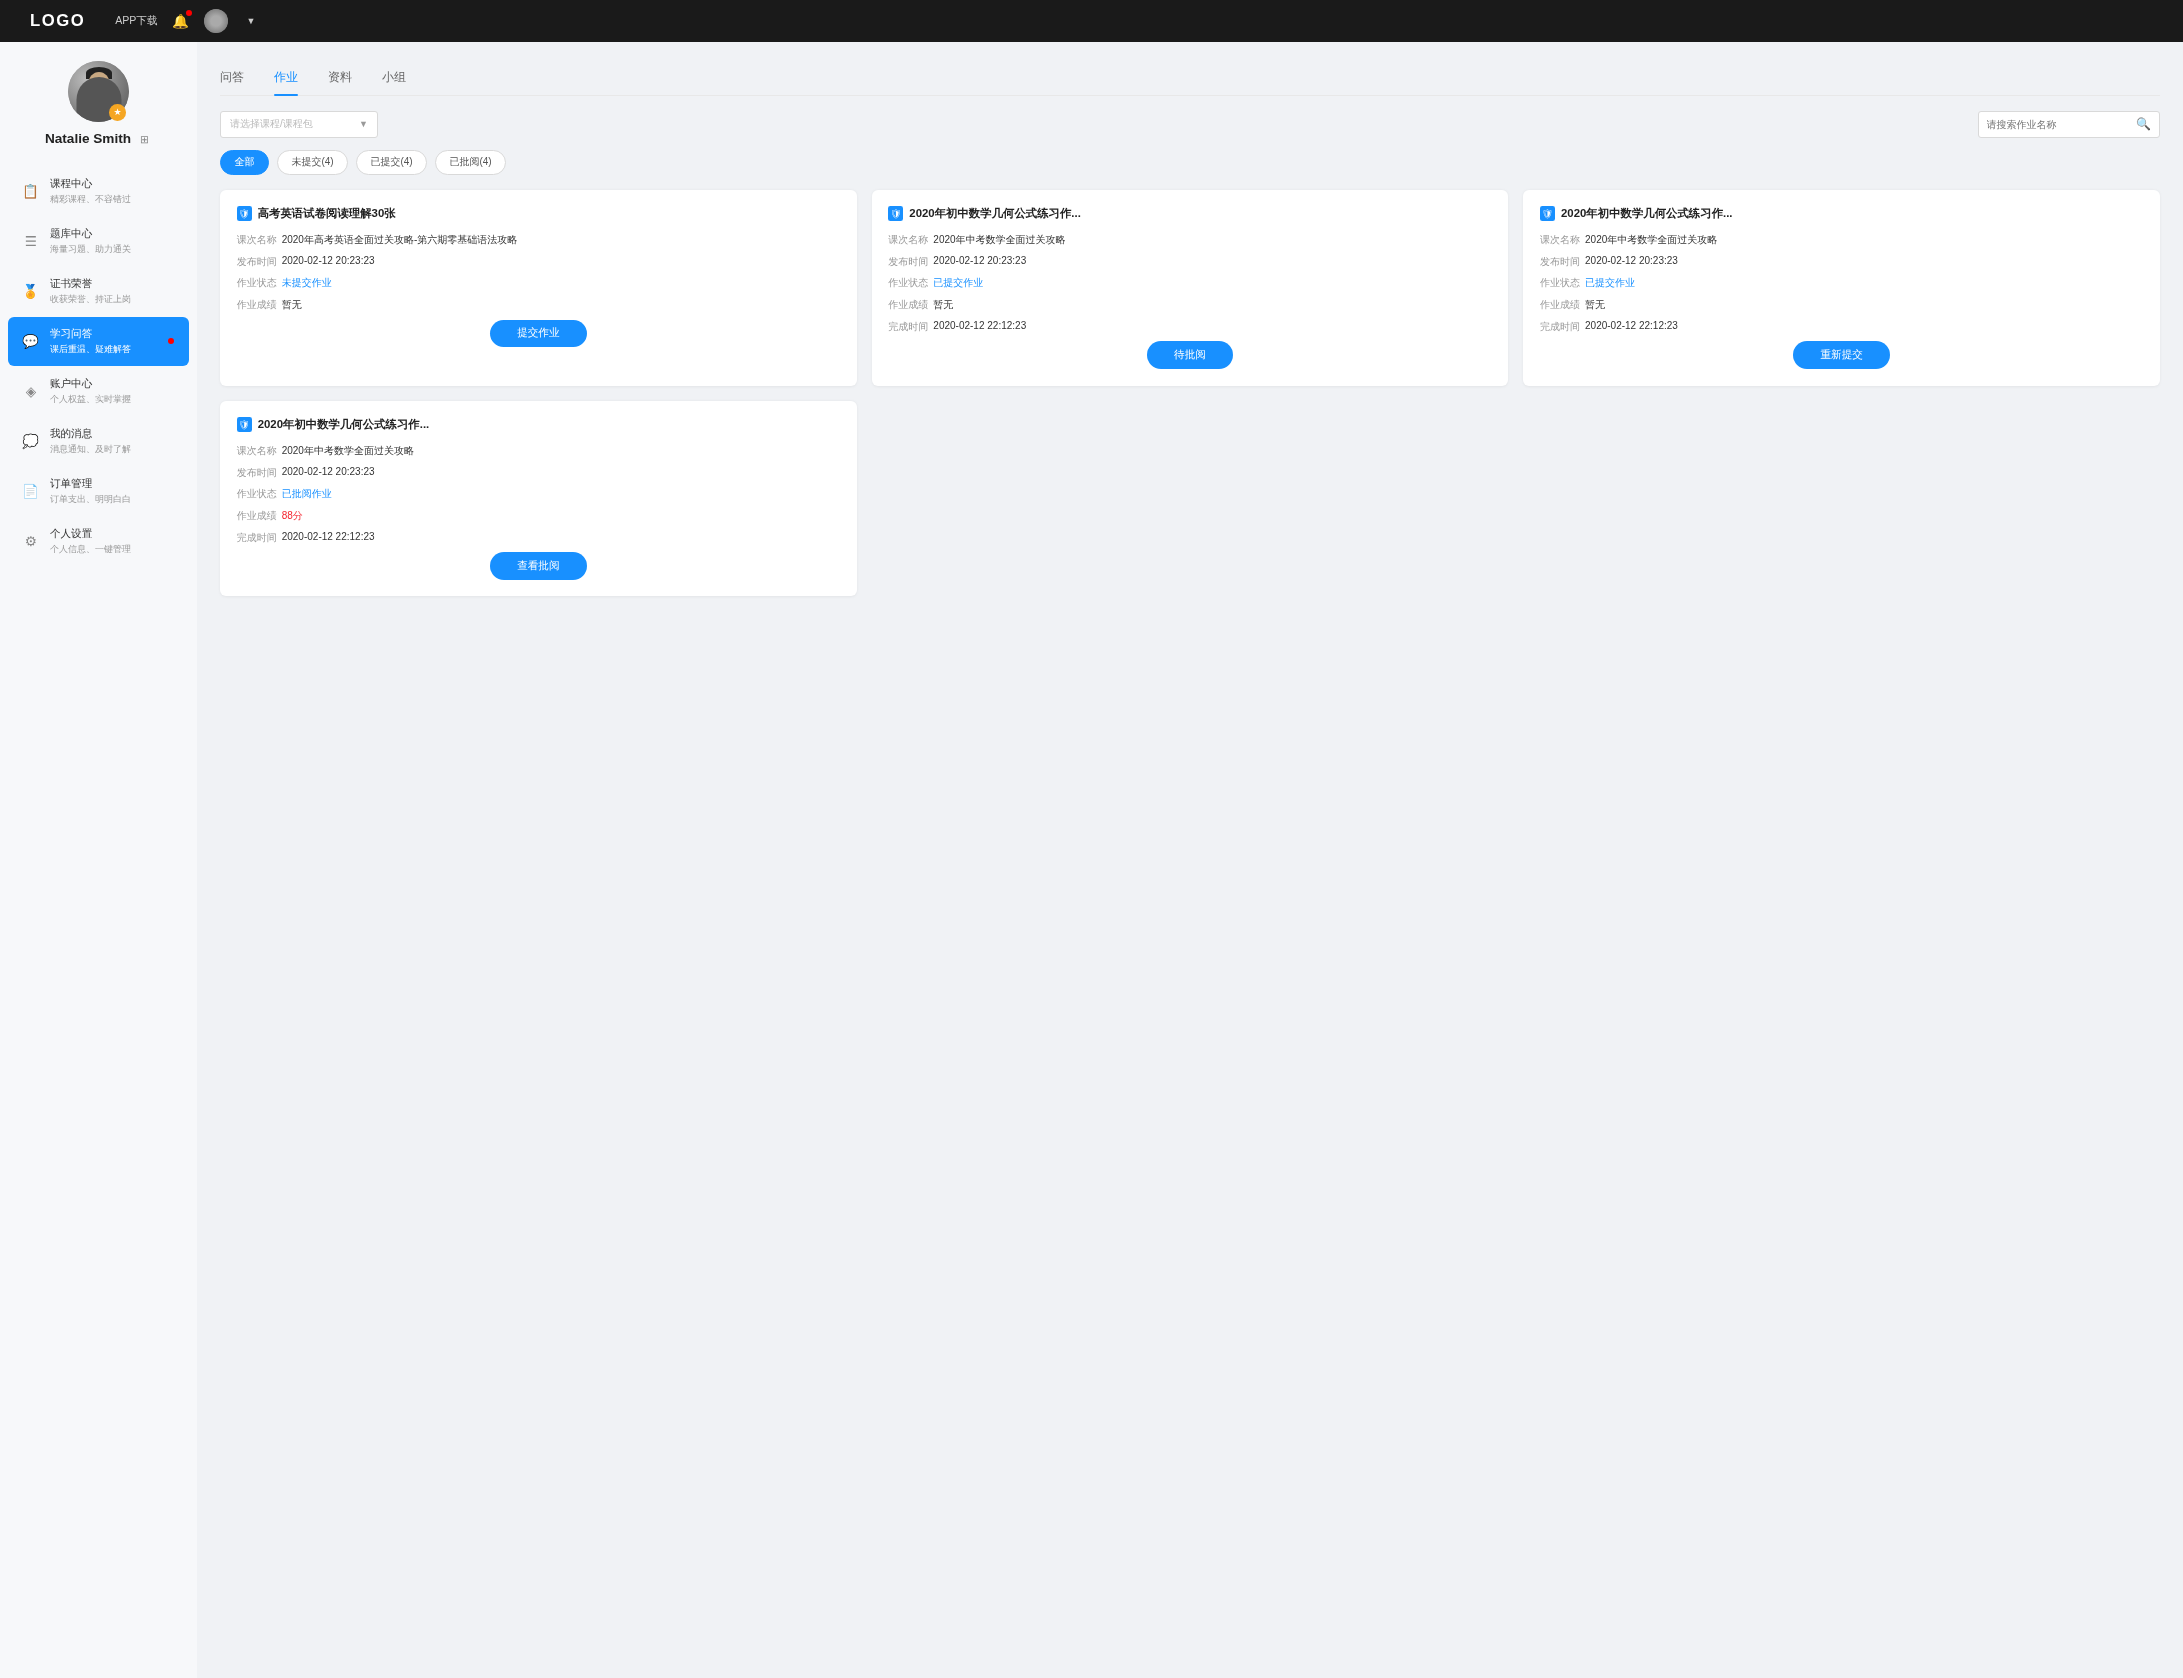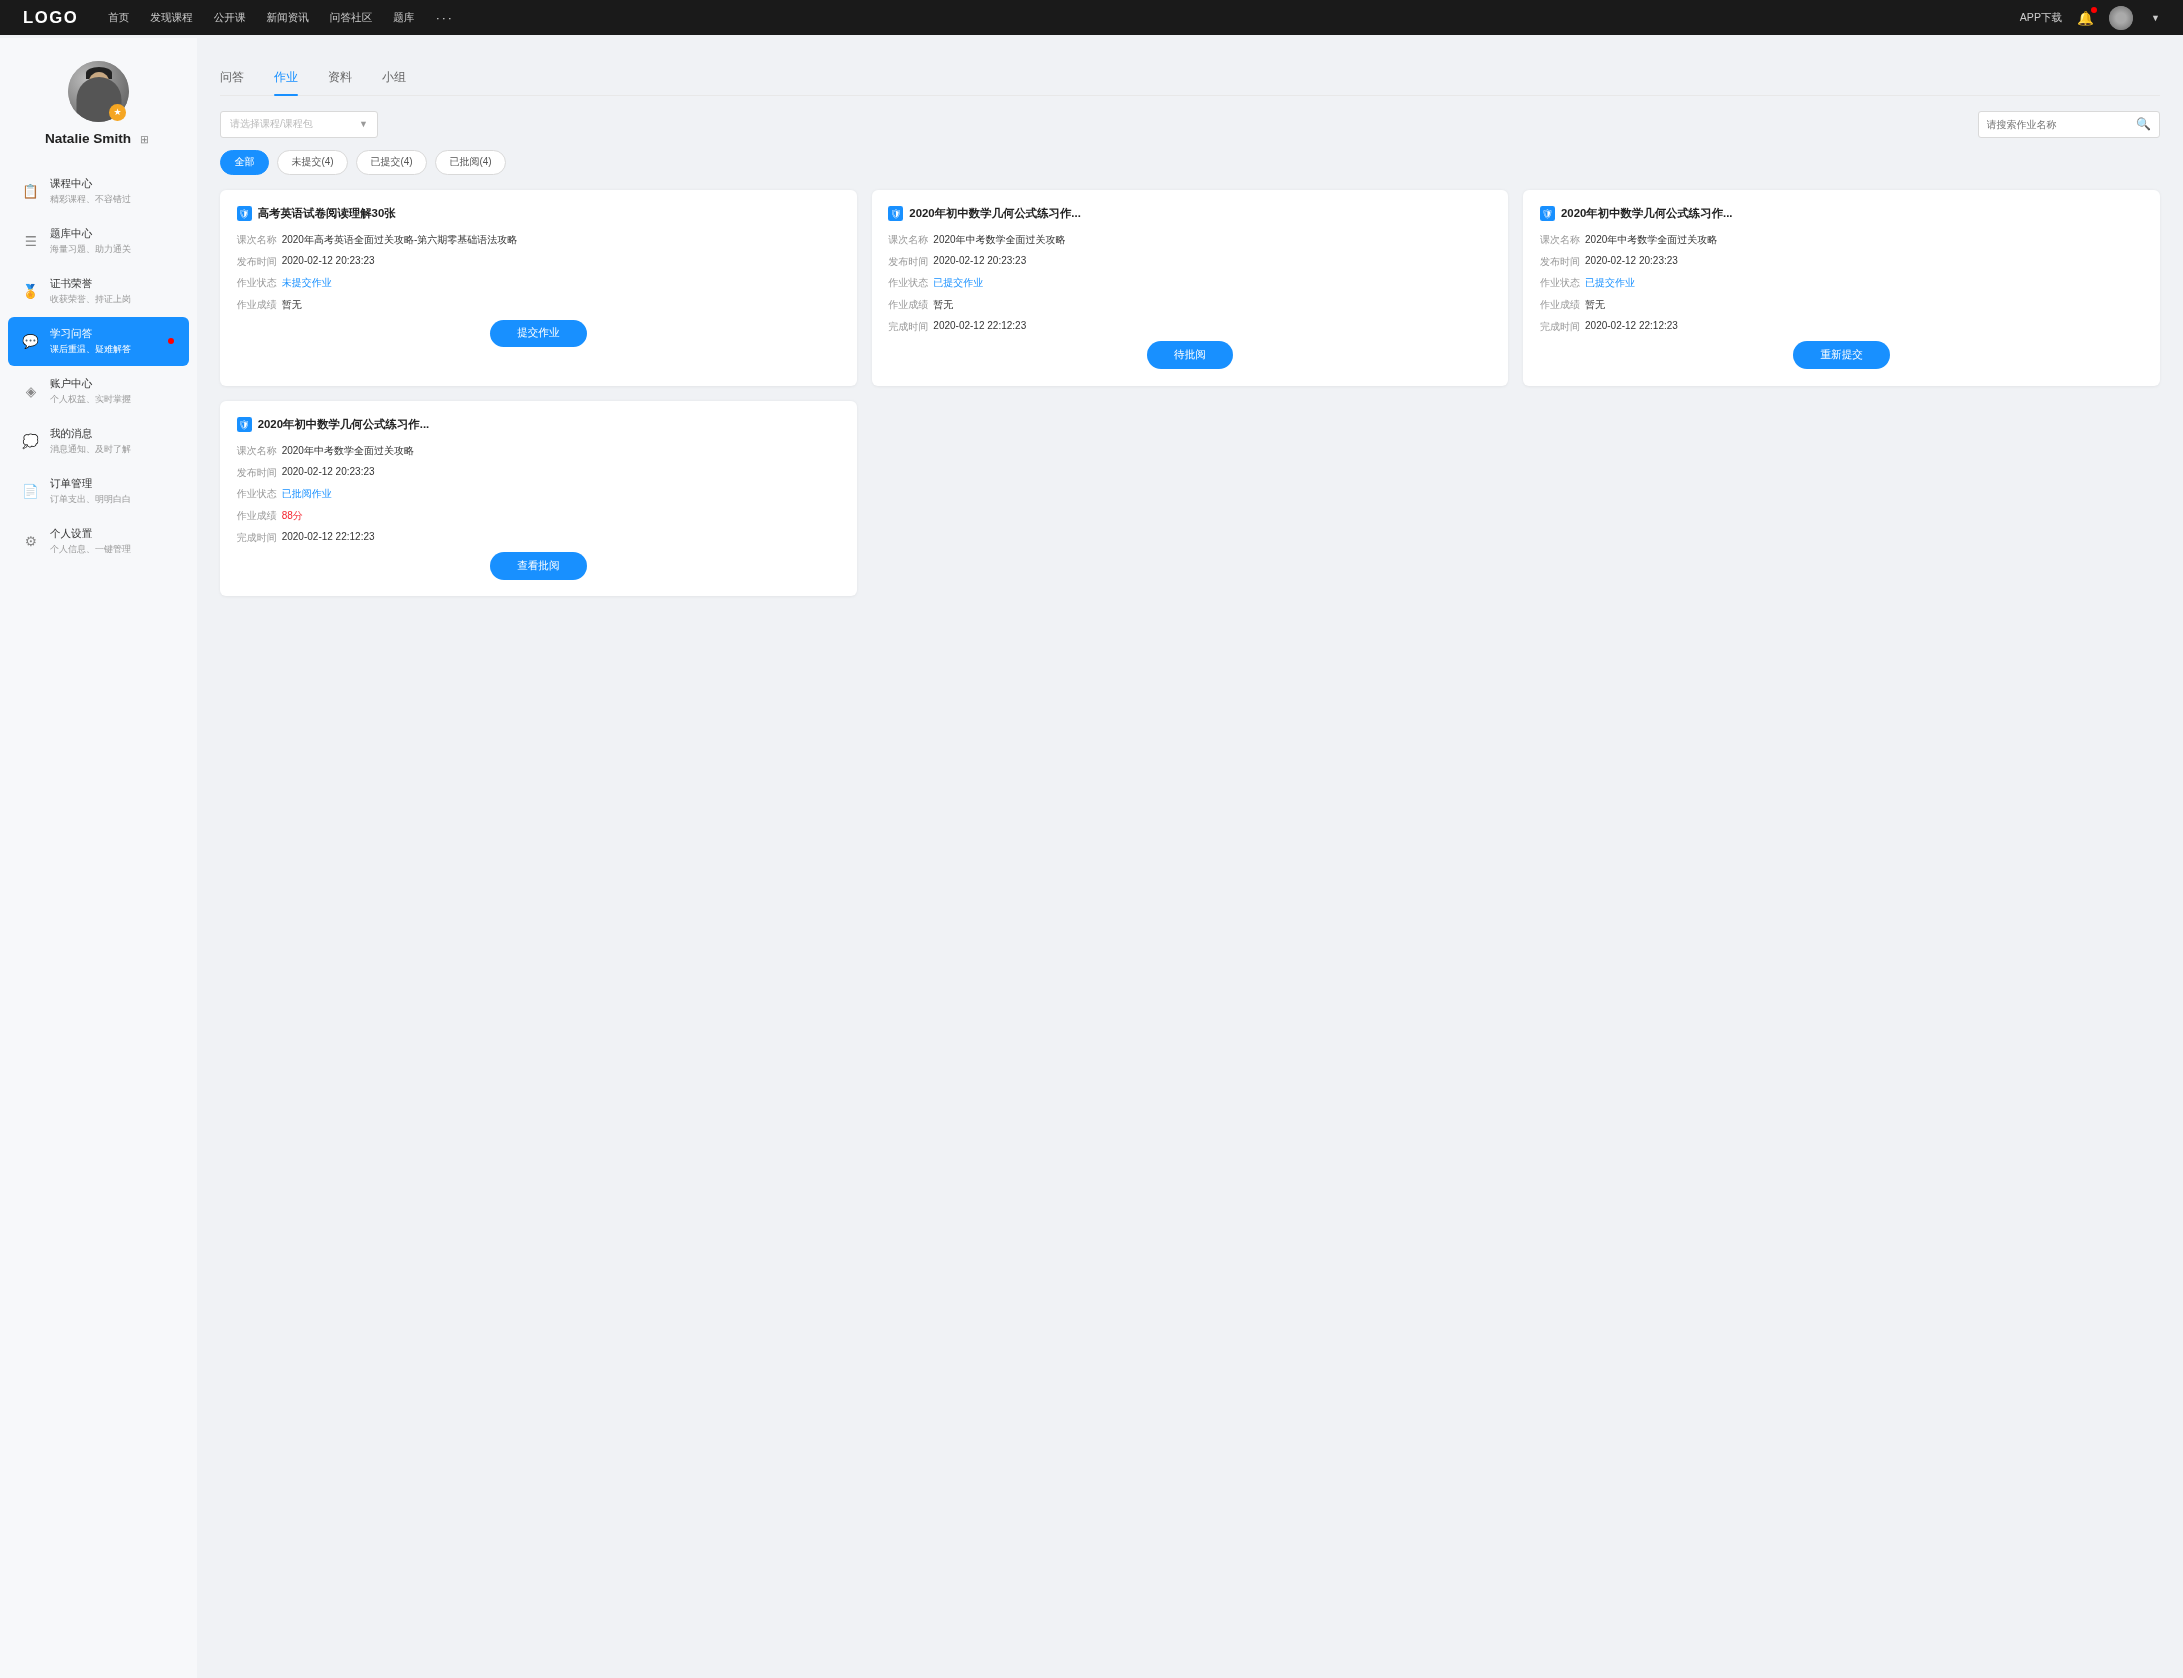--- a/index.html
+++ b/index.html
@@ -1,24 +1,24 @@
 <!DOCTYPE html>
 <html style="font-size:12px"><head>
   <meta charset="utf-8">
   <style>
     * { margin: 0; padding: 0; box-sizing: border-box; }
     body { font-family: "PingFang SC", "Microsoft YaHei", sans-serif; background: #f0f2f5; font-size: 10.6px; color: #333; }
 
     
     .top-nav {
       background: #1a1a1a;
-      height: 35px;
-      display: flex;
-      align-items: center;
-      padding: 0 23px;
+      height: 42px;
+      display: flex;
+      align-items: center;
+      padding: 0 30px;
       position: fixed;
       top: 0; left: 0; right: 0;
       z-index: 100;
     }
     .nav-logo {
       color: #fff;
       font-size: 16.7px;
       font-weight: bold;
       margin-right: 30px;
       letter-spacing: 1.5px;
@@ -370,29 +370,20 @@
       font-size: 10.6px;
       cursor: pointer;
       font-family: inherit;
     }
   </style>
 </head>
 <body>
 
 <nav class="top-nav">
   <div class="nav-logo">LOGO</div>
-  <div class="nav-links">
-    <span class="nav-link">首页</span>
-    <span class="nav-link">发现课程</span>
-    <span class="nav-link">公开课</span>
-    <span class="nav-link">新闻资讯</span>
-    <span class="nav-link">问答社区</span>
-    <span class="nav-link">题库</span>
-    <span class="nav-more">···</span>
-  </div>
   <div class="nav-right">
     <span class="nav-download">APP下载</span>
     <div class="nav-bell">
       <span class="nav-bell-icon">🔔</span>
       <div class="nav-bell-badge"></div>
     </div>
     <div class="nav-avatar">
       <div class="nav-avatar-img"></div>
     </div>
     <span class="nav-chevron">▼</span>

